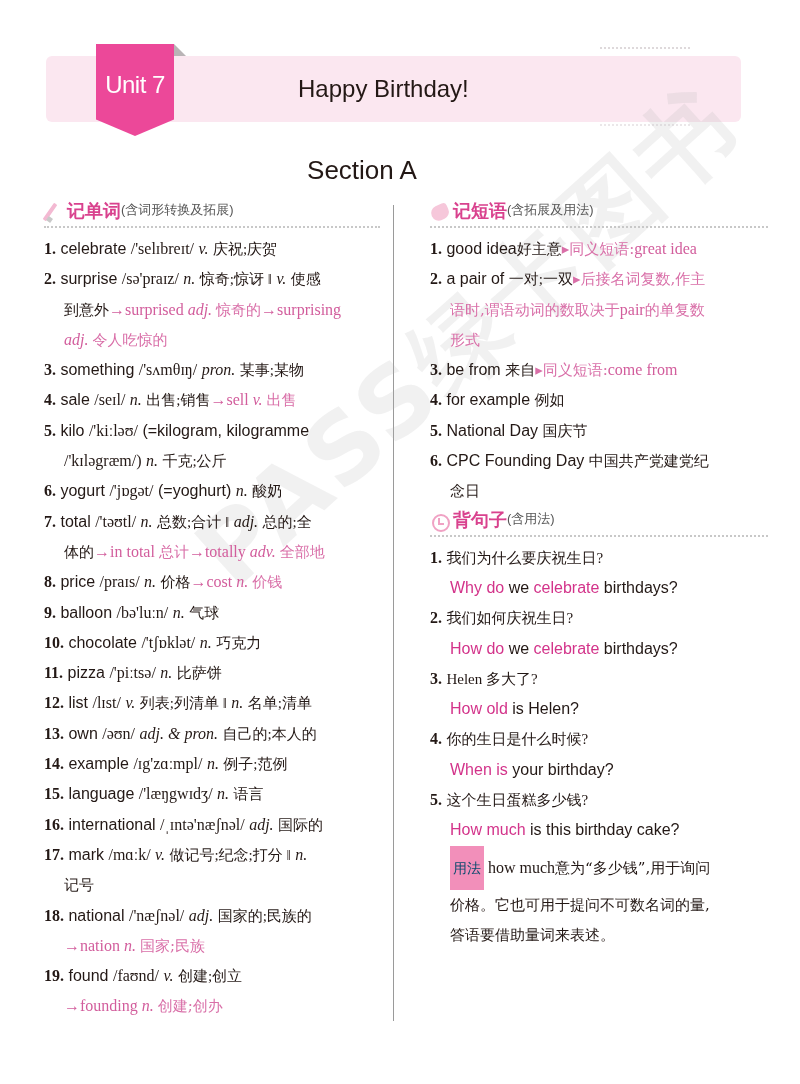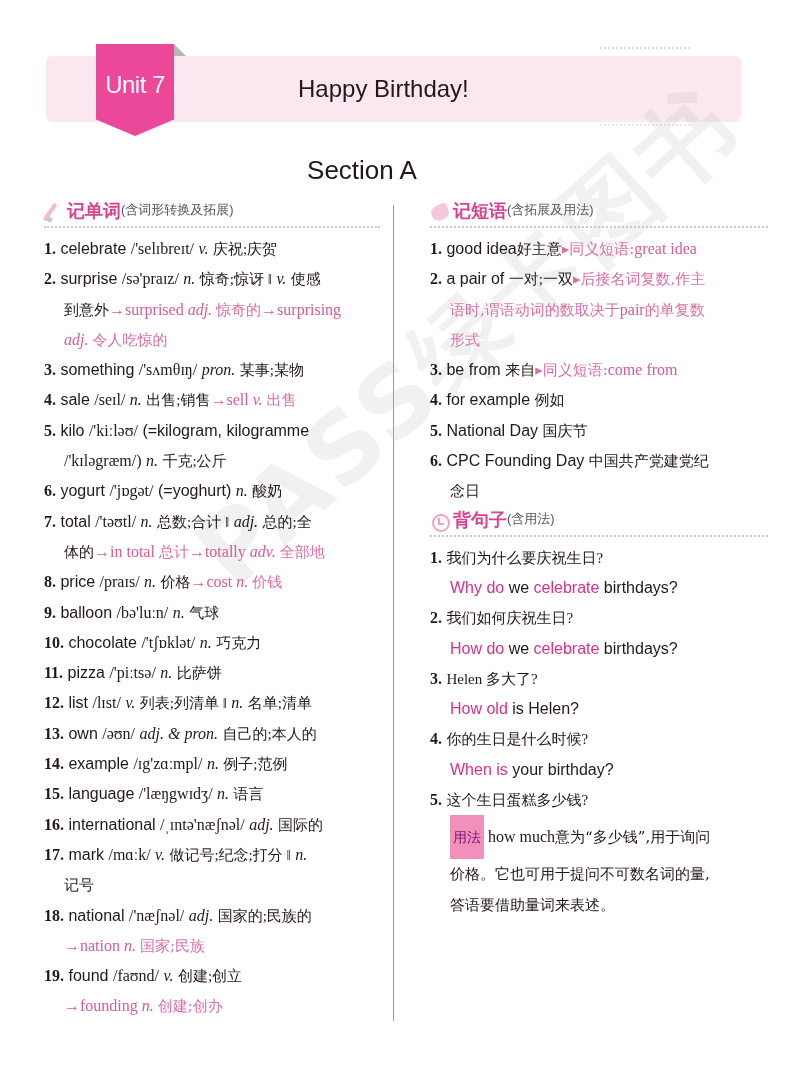--- a/index.html
+++ b/index.html
@@ -36,21 +36,21 @@
   .row { font-size: 16px; line-height: 30.3px; white-space: nowrap; }
   .row .n { font-family: "Liberation Serif", serif; font-weight: bold; }
   .row .ph { font-family: "Liberation Serif", serif; }
   .row .pos { font-family: "Liberation Serif", serif; font-style: italic; }
   .row .cn { font-family: Liberation Serif, serif; font-size: 15px; }
   .ind { padding-left: 20px; }
   .pink { color: #d25d9c; font-family: "Liberation Serif", serif; }
   .pink-sans { color: #d3338a; }
   .pink-cn { color: #d96fa8; font-family: "DejaVu Serif", serif; font-size: 15px; }
   .pink .pos { color: #d25d9c; }
-  .usage-tag { display: inline-block; background: #f28fba; color: #701a75; font-size: 14px; padding: 12px 3px; line-height: 20px; margin-right: 4px; font-family: "DejaVu Sans", sans-serif; }
+  .usage-tag { display: inline-block; background: #f28fba; color: #0c4a6e; font-size: 14px; padding: 12px 3px; line-height: 20px; margin-right: 4px; font-family: "DejaVu Sans", sans-serif; }
   .serif-cn { font-family: "DejaVu Serif", serif; font-size: 15px; }
 
   .watermark { position: absolute; left: 170px; top: 520px; font-size: 96px; font-weight: bold; color: rgba(180,180,180,0.18);
     transform: rotate(-42deg); transform-origin: left top; white-space: nowrap; letter-spacing: 4px; pointer-events: none; font-family: "DejaVu Sans", sans-serif; }
 </style>
 </head>
 <body>
 
 <div class="banner"></div>
 <div class="banner-dots-top"></div>
@@ -129,19 +129,20 @@
   <div id="sentence-list">
       <div class="row"><span class="n">1.</span> <span class="cn">我们为什么要庆祝生日?</span></div>
       <div class="row ind"><span class="pink-sans">Why do</span><span> we </span><span class="pink-sans">celebrate</span><span> birthdays?</span></div>
       <div class="row"><span class="n">2.</span> <span class="cn">我们如何庆祝生日?</span></div>
       <div class="row ind"><span class="pink-sans">How do</span><span> we </span><span class="pink-sans">celebrate</span><span> birthdays?</span></div>
       <div class="row"><span class="n">3.</span> <span class="cn">Helen 多大了?</span></div>
       <div class="row ind"><span class="pink-sans">How old</span><span> is Helen?</span></div>
       <div class="row"><span class="n">4.</span> <span class="cn">你的生日是什么时候?</span></div>
       <div class="row ind"><span class="pink-sans">When is</span><span> your birthday?</span></div>
       <div class="row"><span class="n">5.</span> <span class="cn">这个生日蛋糕多少钱?</span></div>
+      <div class="row ind"><span class="pink-sans">How much</span><span> is this birthday cake?</span></div>
     </div>
   <div class="row" style="padding-left:20px">
     <span class="usage-tag">用法</span><span class="ph" style="font-size:16px">how much</span><span class="serif-cn">意为“多少钱”,用于询问</span>
   </div>
   <div class="row ind serif-cn">价格。它也可用于提问不可数名词的量,</div>
   <div class="row ind serif-cn">答语要借助量词来表述。</div>
 </div>
 
 </body></html>

